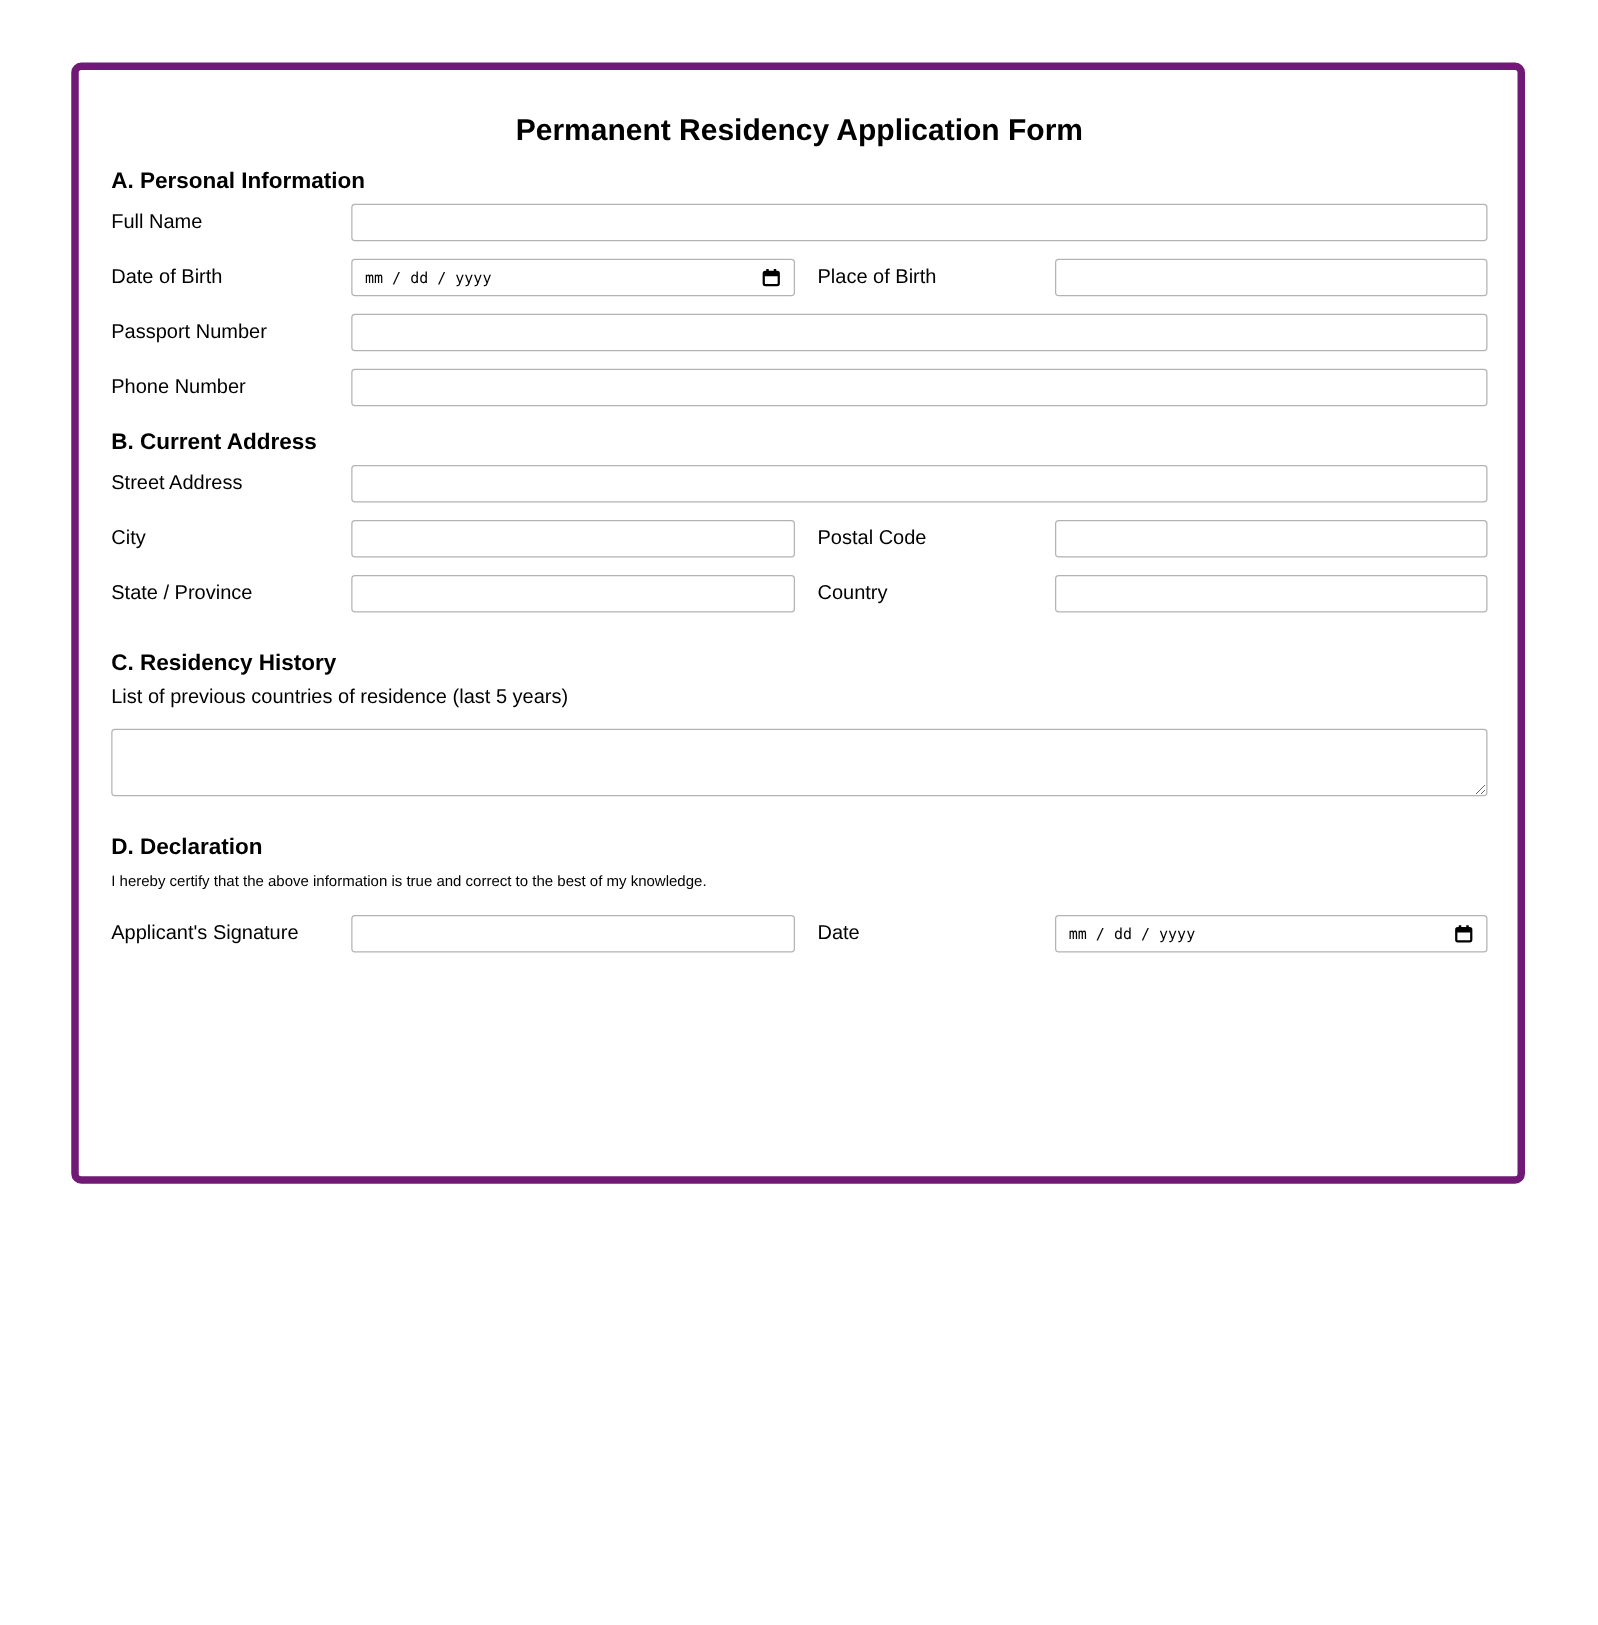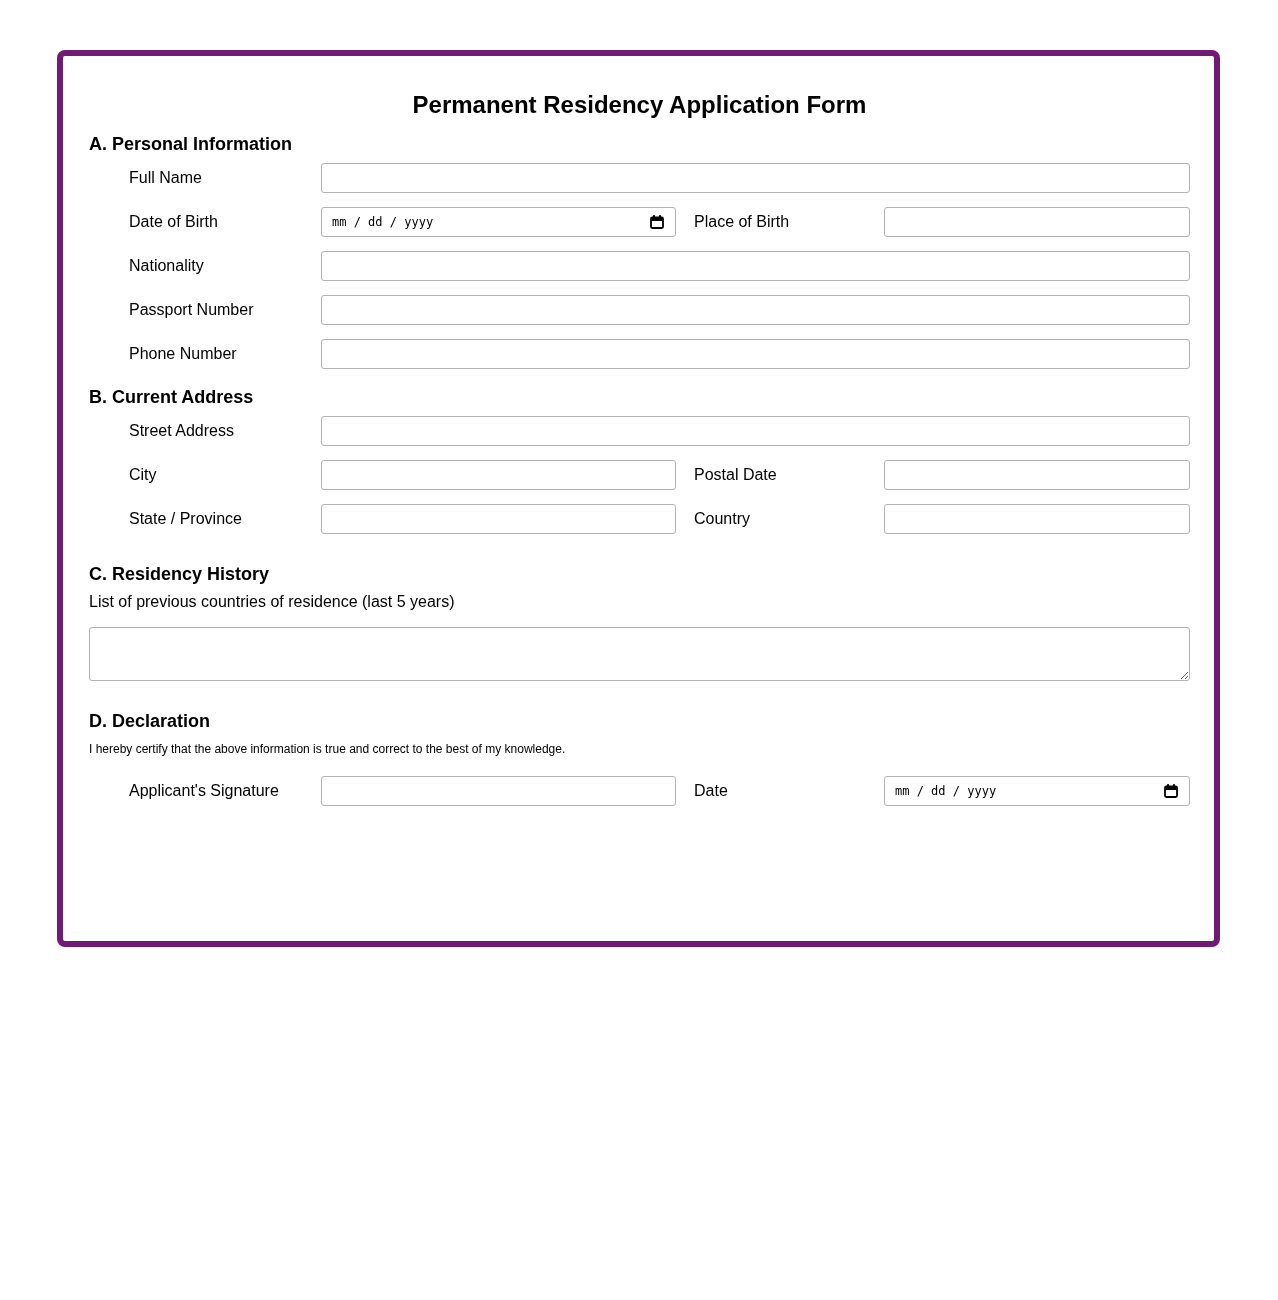--- a/index.html
+++ b/index.html
@@ -37,21 +37,20 @@
   }
   h2.mt-b { margin-top: 18px; }
   h2.mt-c { margin-top: 30px; }
   h2.mt-d { margin-top: 30px; }
   .row {
     display: grid;
     grid-template-columns: 192px 1fr;
     align-items: center;
     height: 30px;
     margin-bottom: 14px;
-    margin-left: 40px;
   }
   .row-2col {
     grid-template-columns: 192px 355px 208px 1fr;
   }
   .field-label {
     font-size: 16px;
     line-height: 18px;
   }
   .label2 { padding-left: 18px; }
   input.text-input {
@@ -135,24 +134,20 @@
         <rect x="2" y="3.5" width="12" height="10.5" rx="1.2" fill="none" stroke="#000" stroke-width="1.8"></rect>
         <rect x="2.4" y="3.8" width="11.2" height="3.2" fill="#000"></rect>
         <rect x="4" y="1.2" width="2" height="2.6" fill="#000"></rect>
         <rect x="10" y="1.2" width="2" height="2.6" fill="#000"></rect>
       </svg>
     </div>
     <span class="field-label label2">Place of Birth</span>
     <input class="text-input" type="text" style="">
   </div>
 
-  <div class="row">
-    <span class="field-label">Nationality</span>
-    <input class="text-input" type="text" style="">
-  </div>
 
   <div class="row">
     <span class="field-label">Passport Number</span>
     <input class="text-input" type="text" style="">
   </div>
 
 
   <div class="row">
     <span class="field-label">Phone Number</span>
     <input class="text-input" type="text" style="">
@@ -161,21 +156,21 @@
   <h2 class="section-heading mt-b">B. Current Address</h2>
 
   <div class="row">
     <span class="field-label">Street Address</span>
     <input class="text-input" type="text" style="">
   </div>
 
   <div class="row row-2col">
     <span class="field-label">City</span>
     <input class="text-input" type="text" style="">
-    <span class="field-label label2">Postal Date</span>
+    <span class="field-label label2">Postal Code</span>
     <input class="text-input" type="text" style="">
   </div>
 
   <div class="row row-2col">
     <span class="field-label">State / Province</span>
     <input class="text-input" type="text" style="">
     <span class="field-label label2">Country</span>
     <input class="text-input" type="text" style="">
   </div>
 

